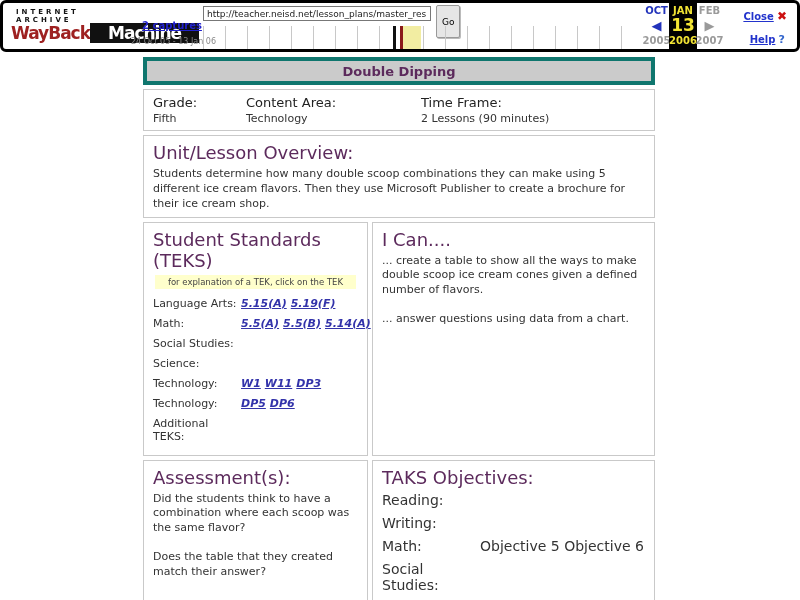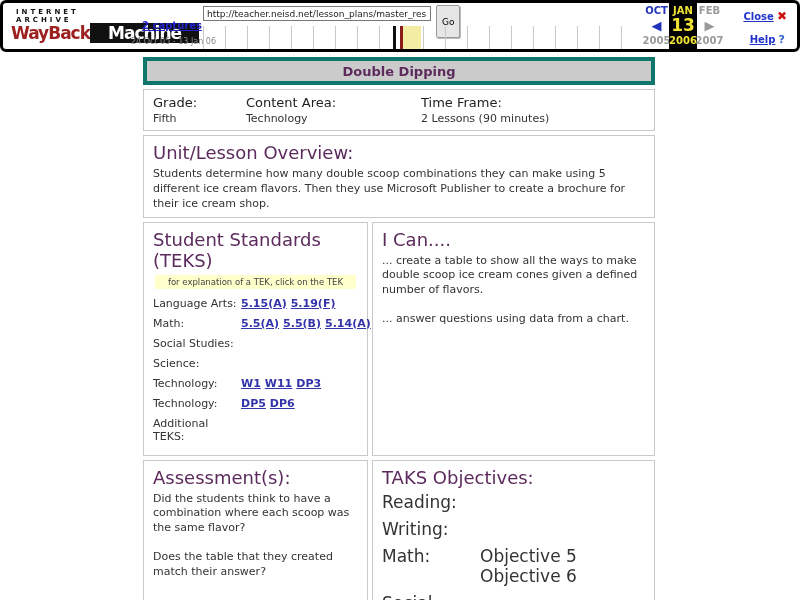--- a/index.html
+++ b/index.html
@@ -58,23 +58,23 @@
   .meta-col .m-value { font-size: 11px; color: #333; }
   .m-grade { width: 93px; } .m-area { width: 175px; } .m-time { flex: 1; }
   .two-col { display: flex; gap: 4px; align-items: stretch; }
   .col-left { flex: none; width: 225px; }
   .col-right { flex: 1; }
   .teks-note { background: #ffffcc; font-size: 8.5px; color: #444; text-align: center;
     padding: 2px 0; margin: 1px 2px 8px; }
   .teks-row { display: flex; font-size: 11px; color: #333; margin-bottom: 7px; }
   .teks-label { width: 88px; flex: none; }
   .teks-links a { color: #3333aa; font-weight: bold; text-decoration: underline;
-    margin-right: 4px; cursor: pointer; white-space: nowrap; }
+    margin-right: 4px; cursor: pointer; white-space: nowrap; font-style: italic; }
   .para { font-size: 11px; color: #333; line-height: 1.35; margin-bottom: 14px; }
-  .taks-row { display: flex; font-size: 17px; color: #333; margin-bottom: 7px; }
+  .taks-row { display: flex; font-size: 14px; color: #333; margin-bottom: 7px; }
   .taks-label { width: 98px; flex: none; }
   .min-r4 { min-height: 160px; } .min-r5 { min-height: 151px; }
 </style>
 </head>
 <body>
 
 <div class="toolbar">
   <a class="logo">
     <div class="logo-top">INTERNET ARCHIVE</div>
     <div class="logo-main"><span class="logo-wb">WayBack</span><span class="logo-mc">Machine</span></div>

